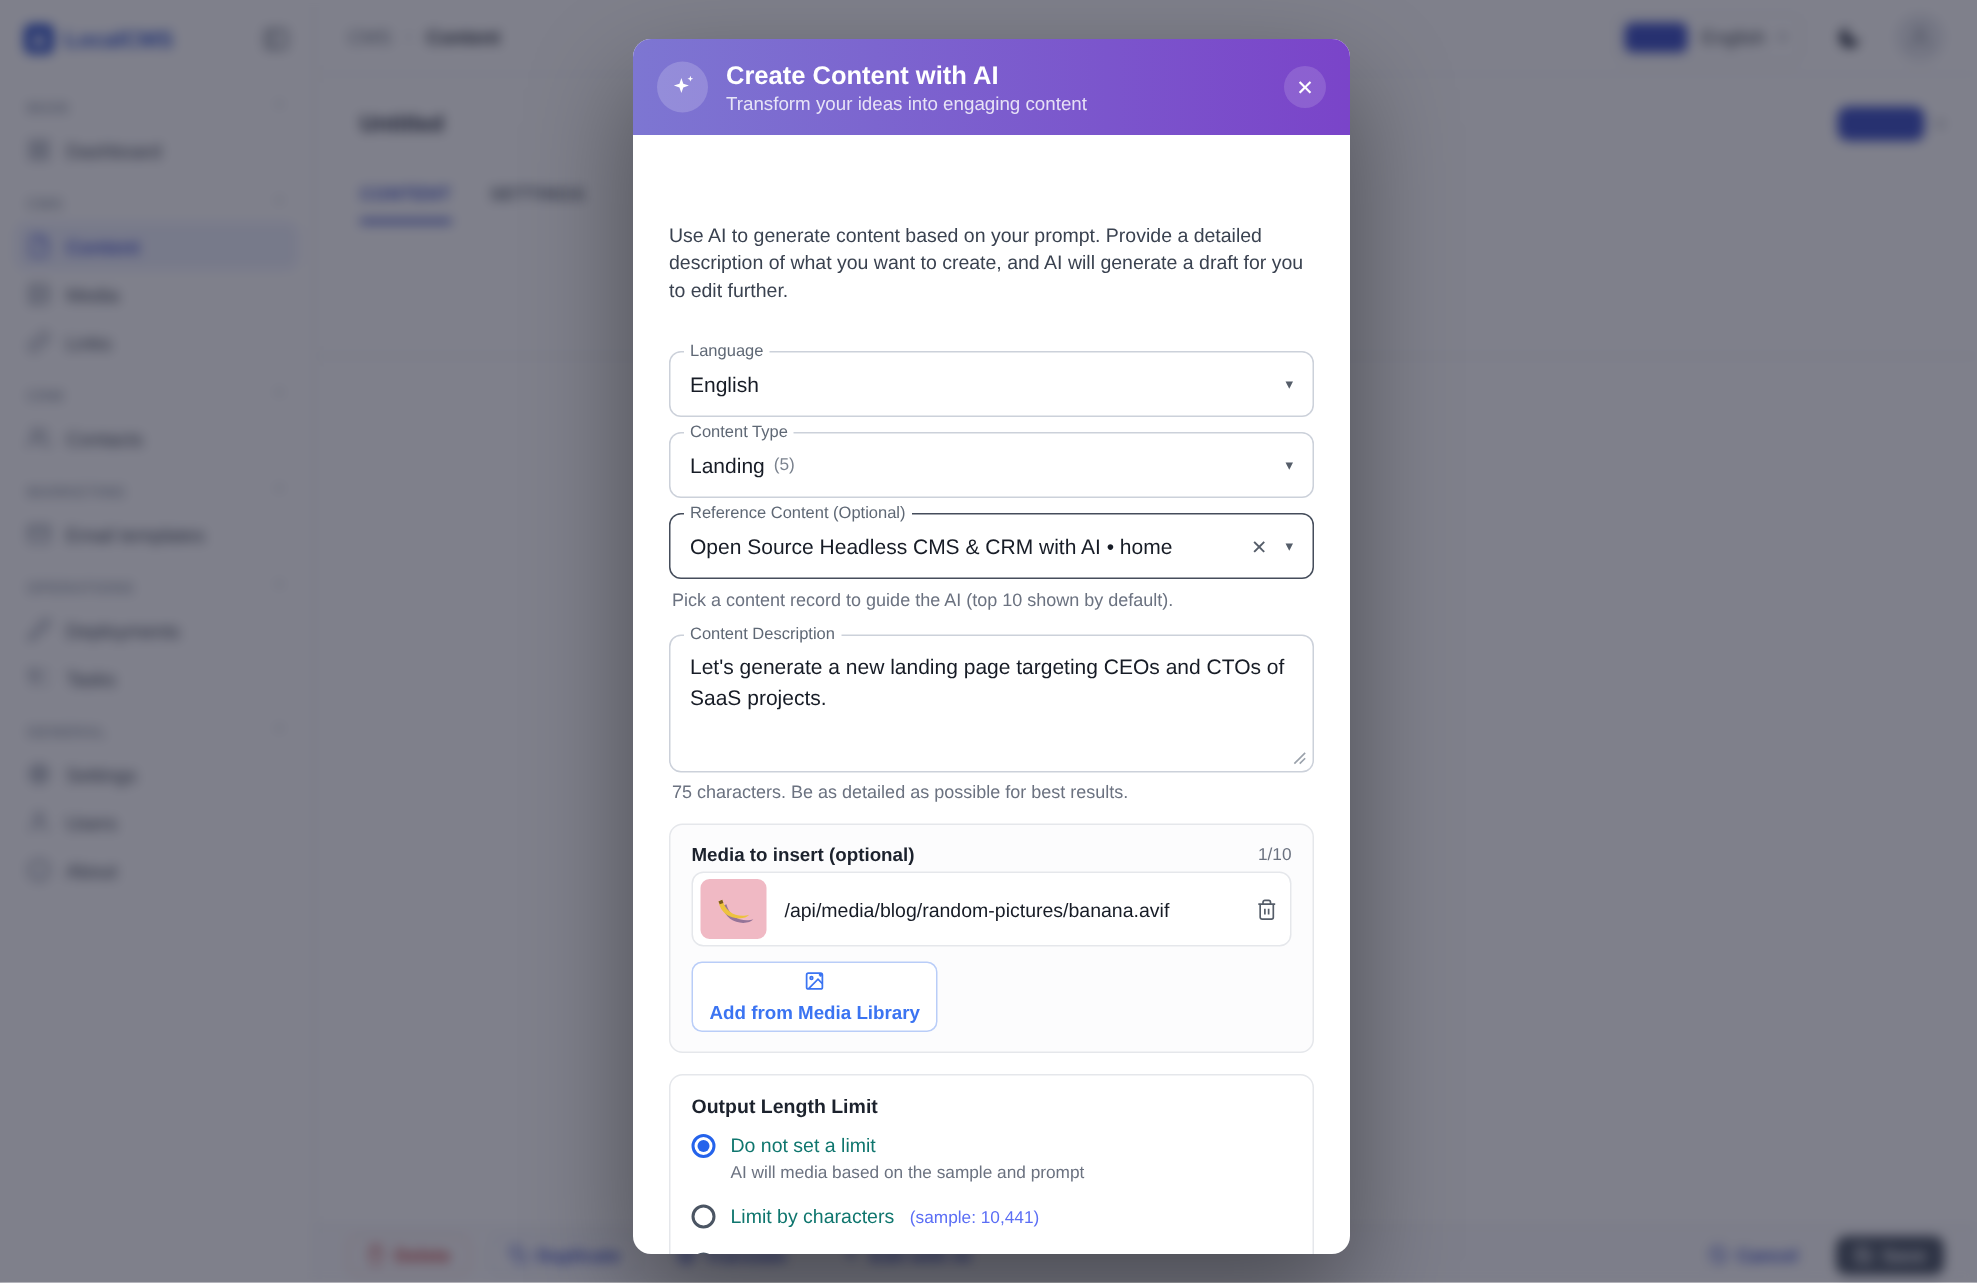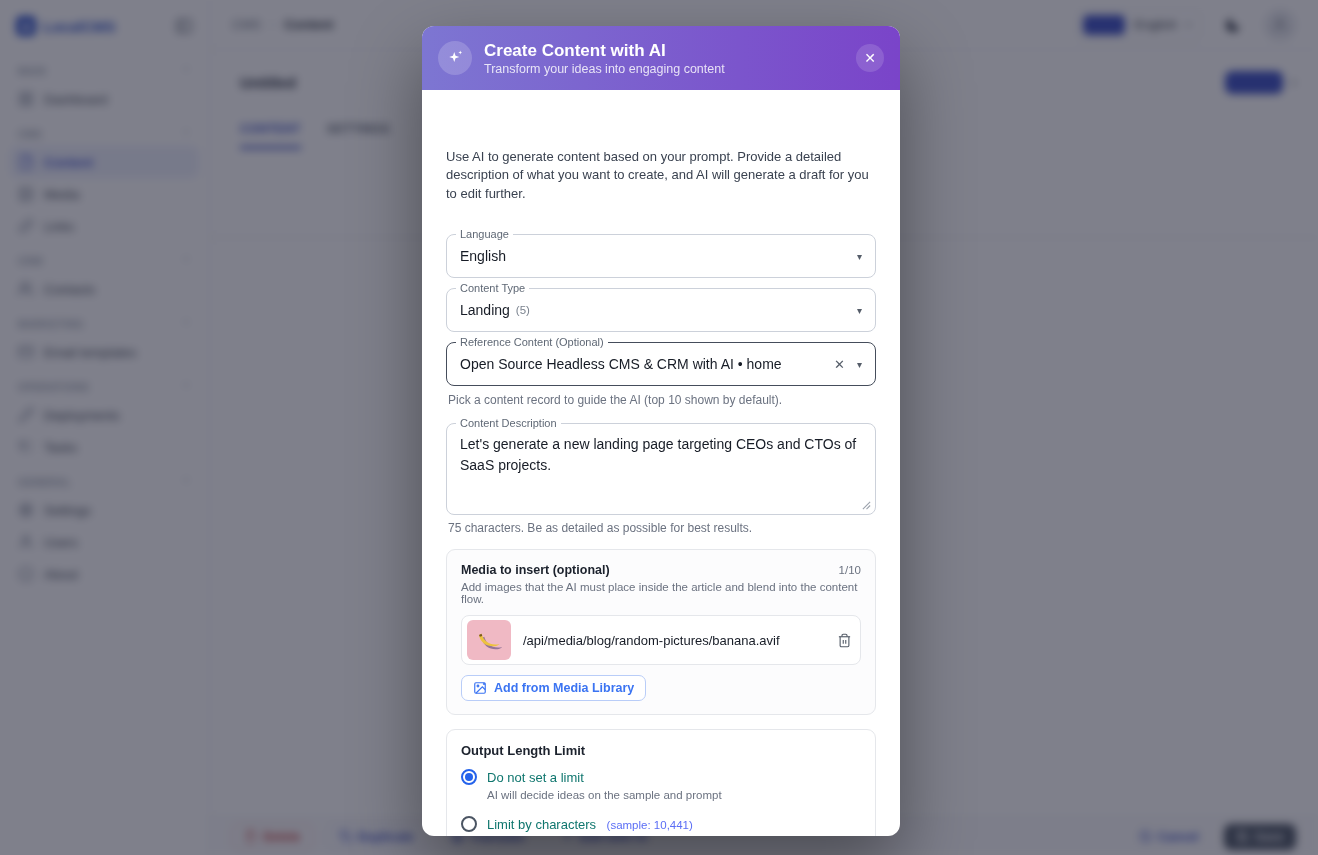--- a/index.html
+++ b/index.html
@@ -77,21 +77,21 @@
 
   .card { border:1px solid #e5e7eb; border-radius:9px; background:#fcfcfd; padding:13px 14px; margin-bottom:14px; }
   .card-head { display:flex; align-items:center; margin-bottom:4px; }
   .card-title { font-size:12.5px; font-weight:700; color:#1c222d; }
   .counter { margin-left:auto; font-size:11.5px; color:#6b7280; }
   .card-desc { font-size:11.5px; color:#6b7280; margin-bottom:10px; }
   .media-row { background:#fff; border:1px solid #e5e7eb; border-radius:8px; display:flex; align-items:center; gap:12px; padding:5px 8px 5px 5px; height:50px; margin-bottom:10px; }
   .thumb { width:44px; height:40px; border-radius:6px; background:#f0b9c4; display:flex; align-items:center; justify-content:center; overflow:hidden; }
   .media-path { font-size:13px; color:#171c26; flex:1; }
   .trash { color:#555d69; cursor:pointer; display:flex; }
-  .add-media { display:inline-flex; align-items:center; gap:7px; border:1px solid #b9cdf8; border-radius:7px; padding:5px 11px; color:#3b74f2; font-size:12.5px; font-weight:600; background:#fff; cursor:pointer; }
+  .add-media { display:inline-flex; align-items:center; gap:7px; border:1px solid #b9cdf8; border-radius:7px; padding:5px 11px; color:#3b74f2; font-size:12.5px; font-weight:600; background:#fff; cursor:pointer;flex-direction:column; }
 
   .len-card { background:#fff; padding:13px 14px 0 14px; }
   .len-title { font-size:13px; font-weight:700; color:#1c222d; margin-bottom:10px; }
   .radio-row { display:flex; align-items:flex-start; gap:10px; margin-bottom:14px; }
   .radio { width:16px; height:16px; border-radius:50%; border:2px solid #4b5563; flex:0 0 16px; margin-top:1px; position:relative; }
   .radio.sel { border-color:#2563eb; }
   .radio.sel::after { content:""; position:absolute; inset:2px; border-radius:50%; background:#2563eb; }
   .r-label { font-size:13px; color:#0f766e; }
   .r-sub { font-size:11.5px; color:#6b7280; margin-top:3px; }
   .r-sample { font-size:11.5px; color:#5b6ef5; margin-left:6px;margin-top:21px; }
@@ -382,21 +382,20 @@
           </svg>
       </span>
     </div>
     <div class="helper">75 characters. Be as detailed as possible for best results.</div>
 
     <div class="card">
       <div class="card-head">
         <span class="card-title">Media to insert (optional)</span>
         <span class="counter">1/10</span>
       </div>
-      <div class="card-desc">Add images that the AI must place inside the article and blend into the content flow.</div>
       <div class="media-row">
         <span class="thumb">
           <svg class="i" width="34" height="30" viewBox="0 0 24 24">
             <path d="M5 9c1 6 6 9 11 9 2.5 0 4.3-.7 5.4-1.9-1.2.4-2.4.5-3.4.5-5.5 0-9.6-3.3-11-8.6z" fill="#4a3d75" opacity="0.55" transform="translate(1.2,1.4)"></path>
             <path d="M4 8c1 6 6 9 11 9 2.5 0 4.3-.7 5.4-1.9-1.2.4-2.4.5-3.4.5C11.5 15.6 7.4 12.3 6 7z" fill="#edc23f"></path>
             <path d="M4 8 6 7l.6 1.8-1.9.6z" fill="#7a5a1e"></path>
           </svg>
         </span>
         <span class="media-path">/api/media/blog/random-pictures/banana.avif</span>
         <span class="trash">
@@ -421,21 +420,21 @@
       </button>
     </div>
 
     <div class="card len-card">
       <div class="len-title">Output Length Limit</div>
 
       <div class="radio-row">
         <span class="radio sel"></span>
         <span>
           <span class="r-label">Do not set a limit</span>
-          <div class="r-sub">AI will decide ideas on the sample and prompt</div>
+          <div class="r-sub">AI will media based on the sample and prompt</div>
         </span>
       </div>
 
       <div class="radio-row">
         <span class="radio"></span>
         <span>
           <span class="r-label">Limit by characters</span>
           <span class="r-sample">(sample: 10,441)</span>
         </span>
       </div>

